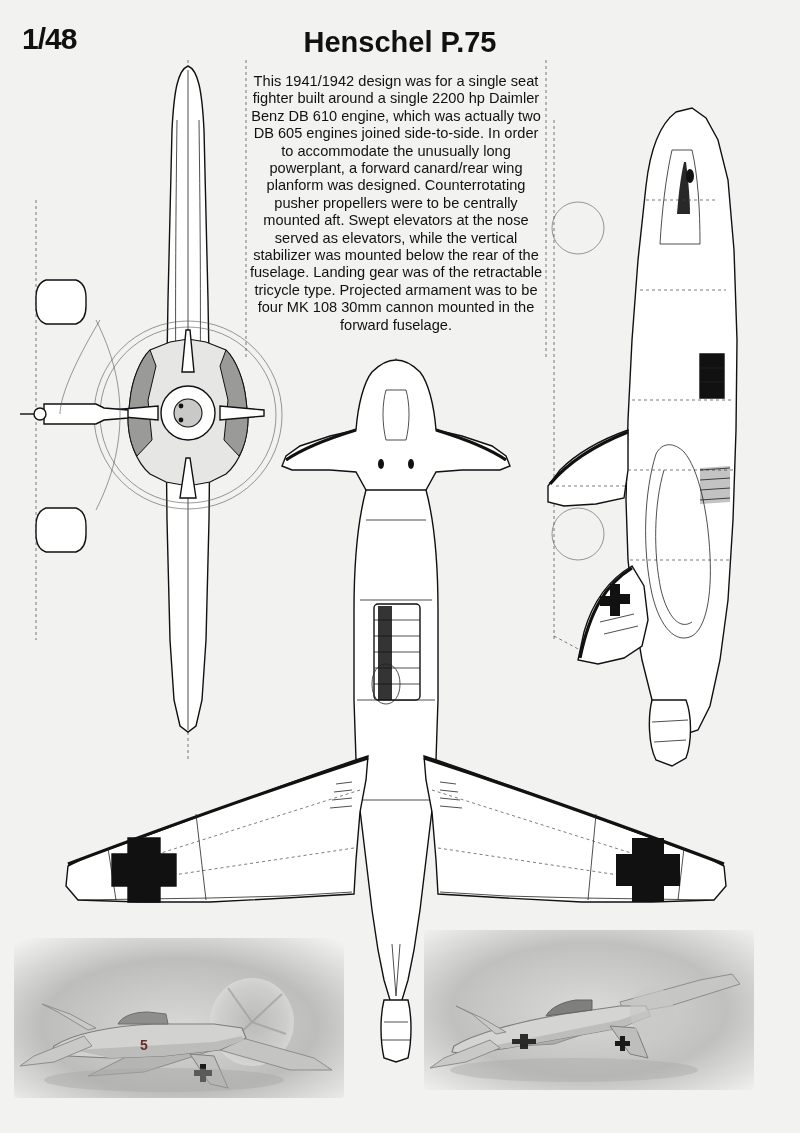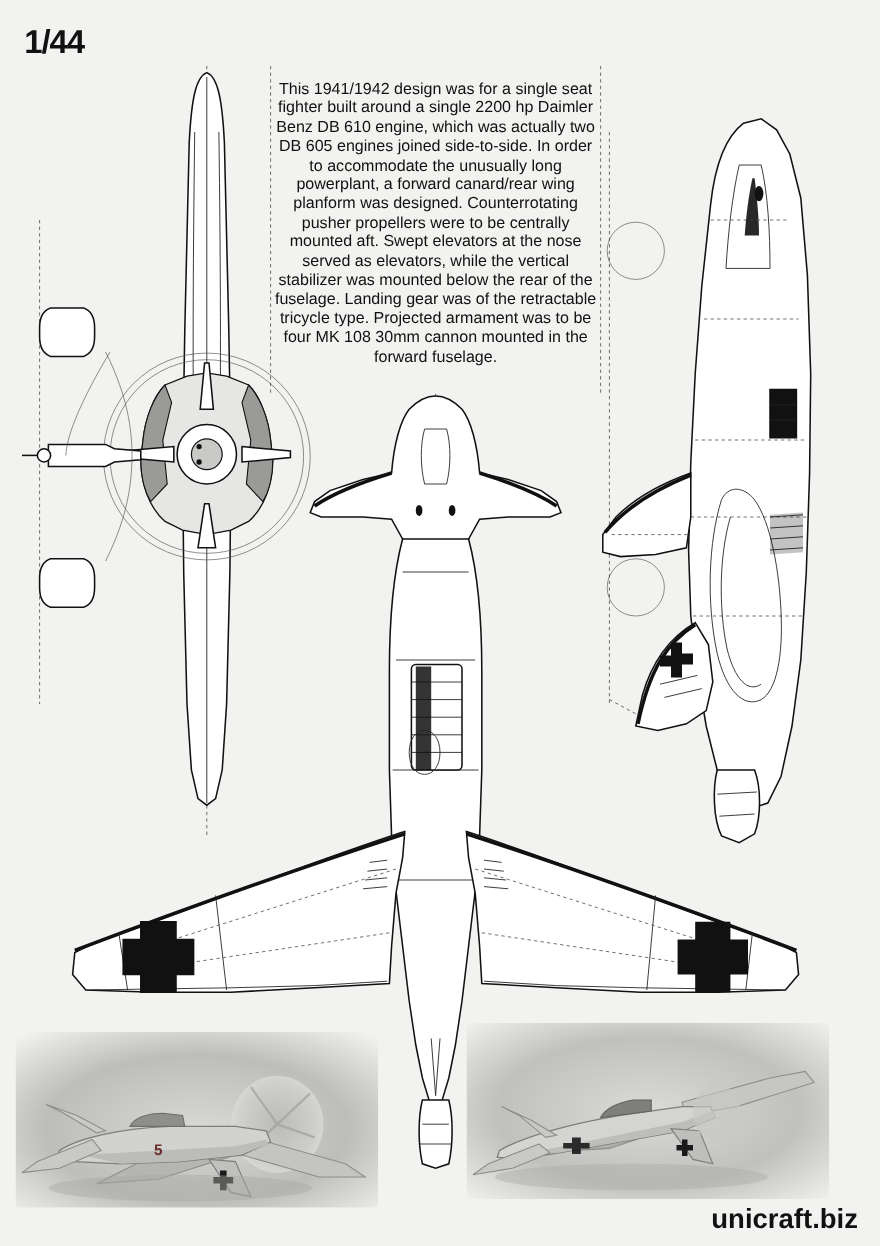--- a/index.html
+++ b/index.html
@@ -342,17 +342,17 @@
       <path fill="#1a1a1a" d="M196 106 L201 106 201 111 206 111 206 116 201 116 201 121 196 121 196 116 191 116 191 111 196 111 Z"></path>
 
       <path fill="#1a1a1a" d="M96 104 L104 104 104 109 112 109 112 114 104 114 104 119 96 119 96 114 88 114 88 109 96 109 Z" opacity="0.9"></path>
 
       <ellipse cx="228" cy="82" rx="22" ry="26" fill="#c8c8c6" opacity="0.65"></ellipse>
 
       <ellipse cx="150" cy="140" rx="124" ry="12" fill="#a8a8a6" opacity="0.4"></ellipse>
     </svg>
   </div>
 
-  <div id="scale-label">1/44</div>
+  <div id="scale-label">1/48</div>
+  <div id="title">Henschel P.75</div>
   <div id="desc">This 1941/1942 design was for a single seat fighter built around a single 2200 hp Daimler Benz DB 610 engine, which was actually two DB 605 engines joined side-to-side. In order to accommodate the unusually long powerplant, a forward canard/rear wing planform was designed. Counterrotating pusher propellers were to be centrally mounted aft. Swept elevators at the nose served as elevators, while the vertical stabilizer was mounted below the rear of the fuselage. Landing gear was of the retractable tricycle type. Projected armament was to be four MK 108 30mm cannon mounted in the forward fuselage.</div>
-  <div id="brand">unicraft.biz</div>
 
 </div>
 
 </body></html>

